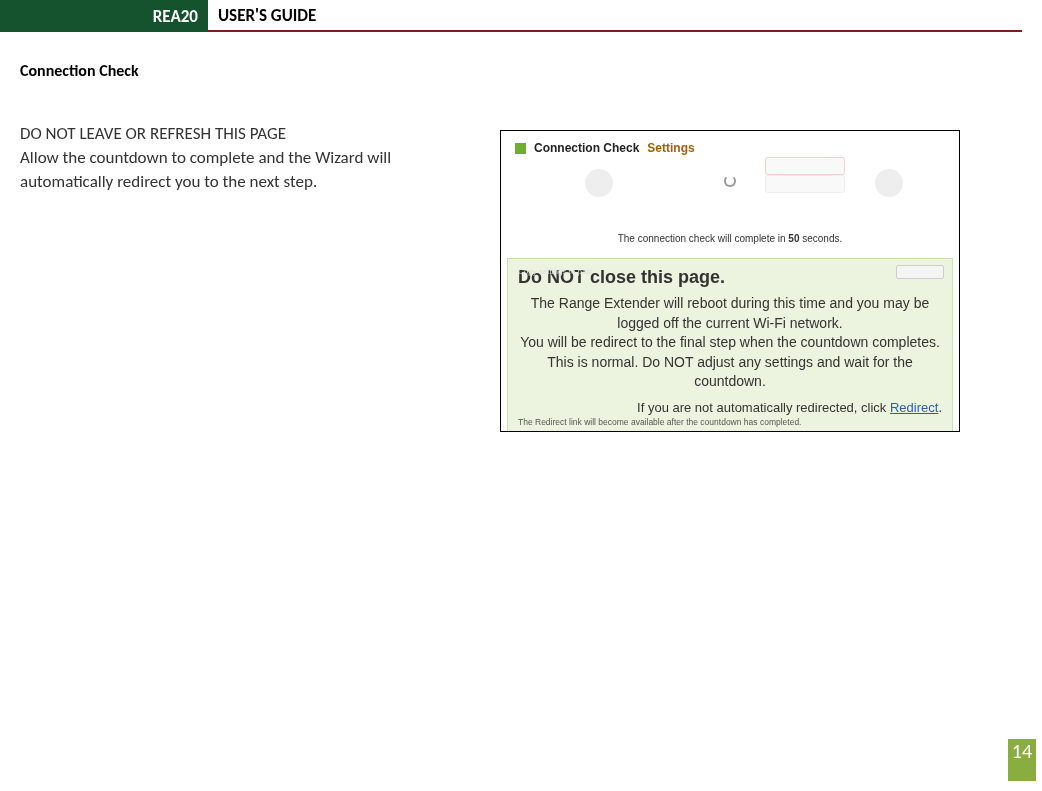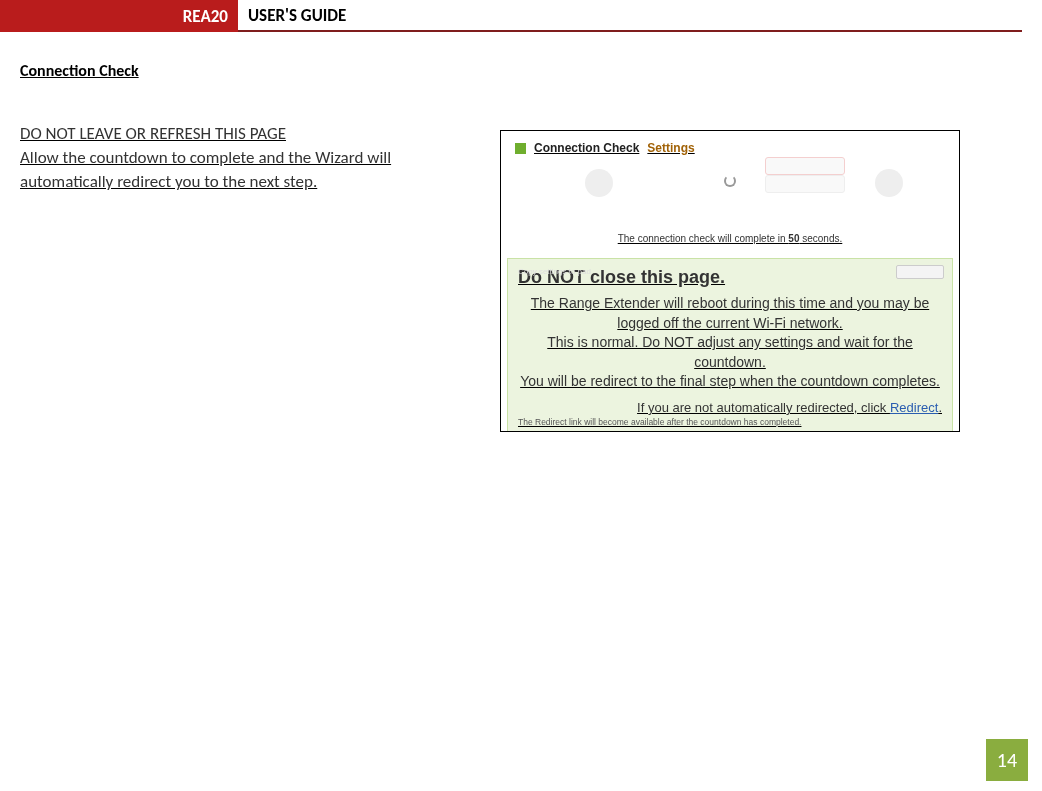--- a/index.html
+++ b/index.html
@@ -10,22 +10,22 @@
     background: #fff;
     position: relative;
     color: #000;
   }
   .header-row {
     display: flex;
     align-items: stretch;
     height: 32px;
   }
   .header-left-bar {
-    width: 238px;
-    background: #b91c1c;
+    width: 208px;
+    background: #14532d;
     display: flex;
     align-items: center;
     justify-content: flex-end;
     padding-right: 10px;
     color: #fff;
     font-weight: bold;
     font-size: 17px;
   }
   .header-right {
     flex: 1;
@@ -35,21 +35,20 @@
     font-weight: bold;
     font-size: 17px;
     color: #000;
     border-bottom: 2px solid #7f1d1d;
     margin-right: 20px;
   }
   .content {
     padding: 28px 20px 0 20px;
     display: flex;
     gap: 20px;
-    text-decoration: underline;
   }
   .left-col {
     flex: 0 0 460px;
     font-size: 16px;
     color: #1a1a1a;
     line-height: 1.4;
   }
   .section-title {
     font-weight: bold;
     font-size: 16px;
@@ -190,29 +189,28 @@
     color: #555;
     margin-top: 2px;
   }
   .ss-footer-ghost {
     font-size:8px;
     color:#eee;
     padding: 10px 14px;
   }
   .page-number-box {
     position: absolute;
-    right: 14px;
+    right: 6px;
     bottom: 10px;
-    width: 42px;
+    width: 28px;
     height: 42px;
     background: #8aad3f;
     color: #fff;
     font-size: 20px;
     display: flex;
-    align-items: center;
     justify-content: center;
   }
 </style>
 </head>
 <body>
 
 <div class="header-row">
   <div class="header-left-bar">
     <span>REA20</span>
   </div>
@@ -248,22 +246,22 @@
         <div class="ss-countdown">
           <span>The connection check will complete in </span><b>50</b><span> seconds.</span>
         </div>
       </div>
 
       <div class="ss-green-panel">
         <div class="ss-ghost-left-text">Copy settings to pad</div>
         <div class="ss-ghost-headbtn"></div>
         <div class="ss-green-header">Do NOT close this page.</div>
         <div class="ss-green-line">The Range Extender will reboot during this time and you may be logged off the current Wi-Fi network.</div>
+        <div class="ss-green-line">You will be redirect to the final step when the countdown completes.</div>
         <div class="ss-green-line">This is normal. Do NOT adjust any settings and wait for the countdown.</div>
-        <div class="ss-green-line">You will be redirect to the final step when the countdown completes.</div>
         <div class="ss-green-gap"></div>
         <div class="ss-redirect">
           <span>If you are not automatically redirected, click </span><a href="#">Redirect</a>.
         </div>
         <div class="ss-after-note">The Redirect link will become available after the countdown has completed.</div>
       </div>
 
       <div class="ss-footer-ghost">We'll finish creating your settings and network.</div>
     </div>
   </div>

